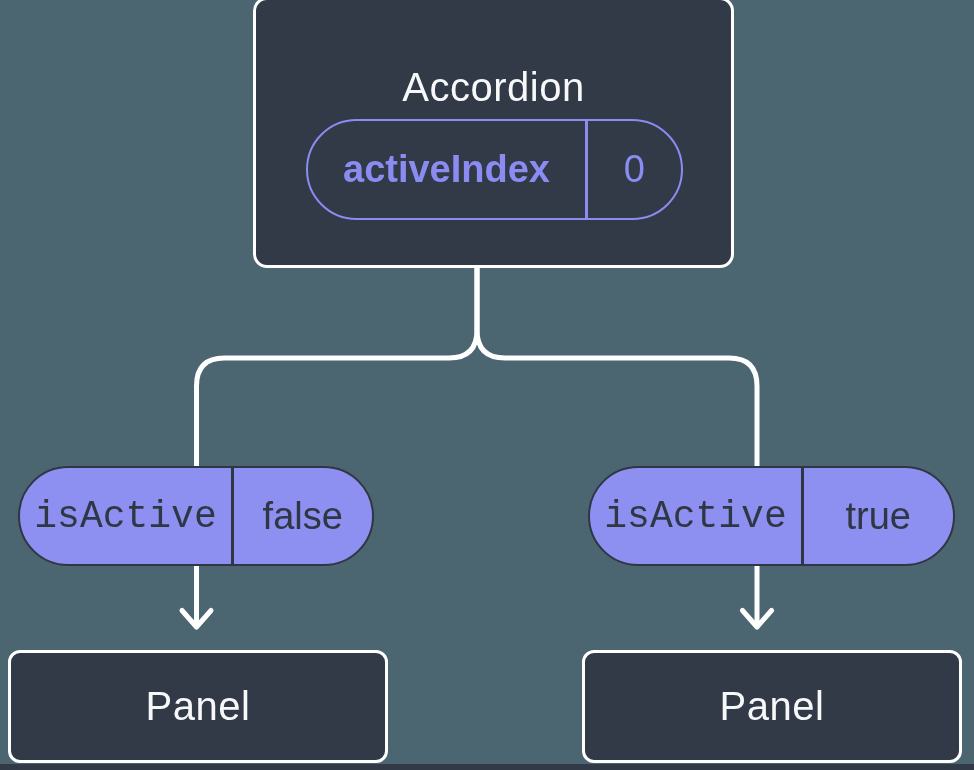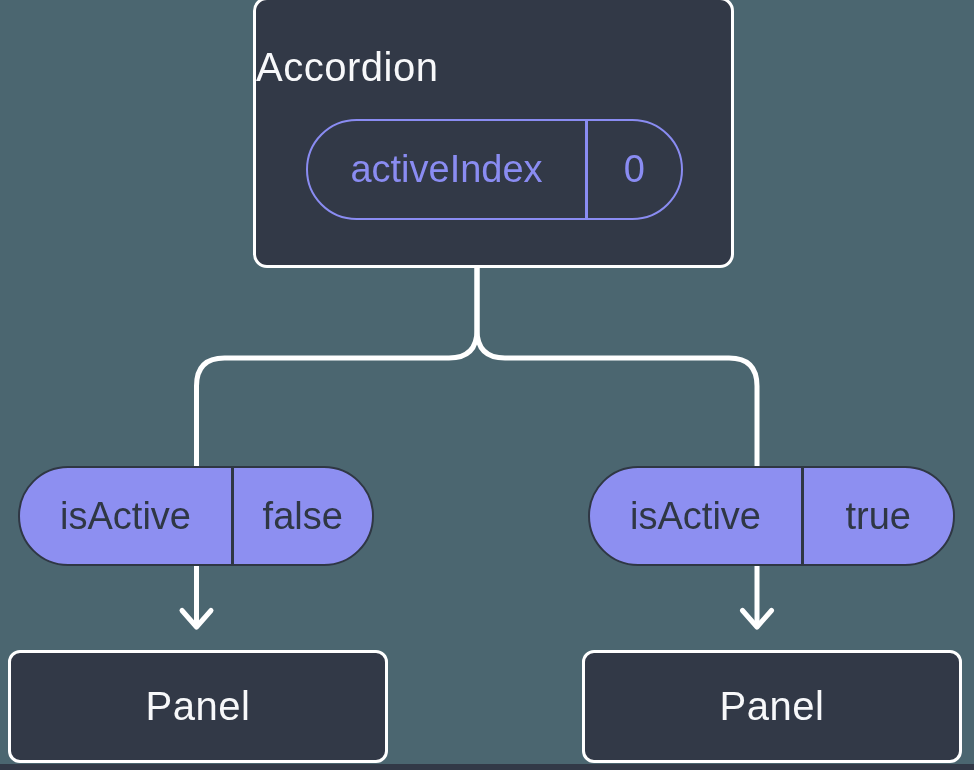--- a/index.html
+++ b/index.html
@@ -34,23 +34,23 @@
     border-radius: 14px;
     box-sizing: border-box;
     z-index: 2;
   }
   .node-root {
     left: 253px; top: -3px;
     width: 481px; height: 271px;
   }
   .node-title {
     position: absolute;
-    top: 44px; left: 0;
+    top: 64px; left: 0;
     width: 100%;
-    text-align: left;
+    text-align: center;
     line-height: 46px;
     font-size: 40px;
     font-weight: 500;
     color: #f7f8fa;
     letter-spacing: 0.5px;
   }
   .node-panel {
     width: 380px; height: 113px;
     top: 650px;
     display: flex;
@@ -78,21 +78,21 @@
     display: flex;
     align-items: stretch;
   }
   .state-pill .cell {
     display: flex;
     align-items: center;
     justify-content: center;
     font-size: 38px;
     color: #8a8cf2;
   }
-  .state-pill .cell-label { width: 277px; }
+  .state-pill .cell-label { width: 277px; font-weight: bold; }
   .state-pill .divider { width: 2.5px; background: #8a8cf2; }
   .state-pill .cell-value { flex: 1; }
 
   
   .prop-pill {
     position: absolute;
     top: 466px;
     height: 100px;
     background: #8d8ff1;
     border: 2.5px solid #2f3744;
@@ -104,21 +104,21 @@
   }
   .prop-pill-left  { left: 18px;  width: 356px; }
   .prop-pill-right { left: 588px; width: 367px; }
   .prop-pill .cell {
     display: flex;
     align-items: center;
     justify-content: center;
     font-size: 38px;
     color: #2f3744;
   }
-  .prop-pill .cell-label { width: 211px; }
+  .prop-pill .cell-label { width: 211px; font-family: Liberation Mono, monospace; }
   .prop-pill .divider { width: 2.5px; background: #2f3744; }
   .prop-pill .cell-value { flex: 1; }
 
   
   .bottom-strip {
     position: absolute;
     left: 0; bottom: 0;
     width: 100%; height: 6px;
     background: #323947;
     z-index: 3;

